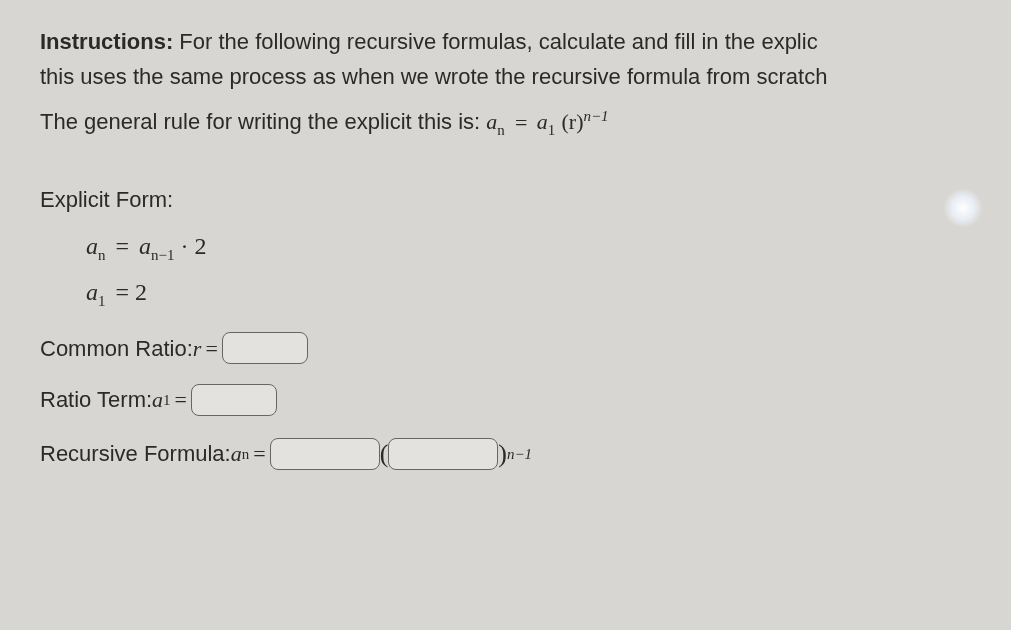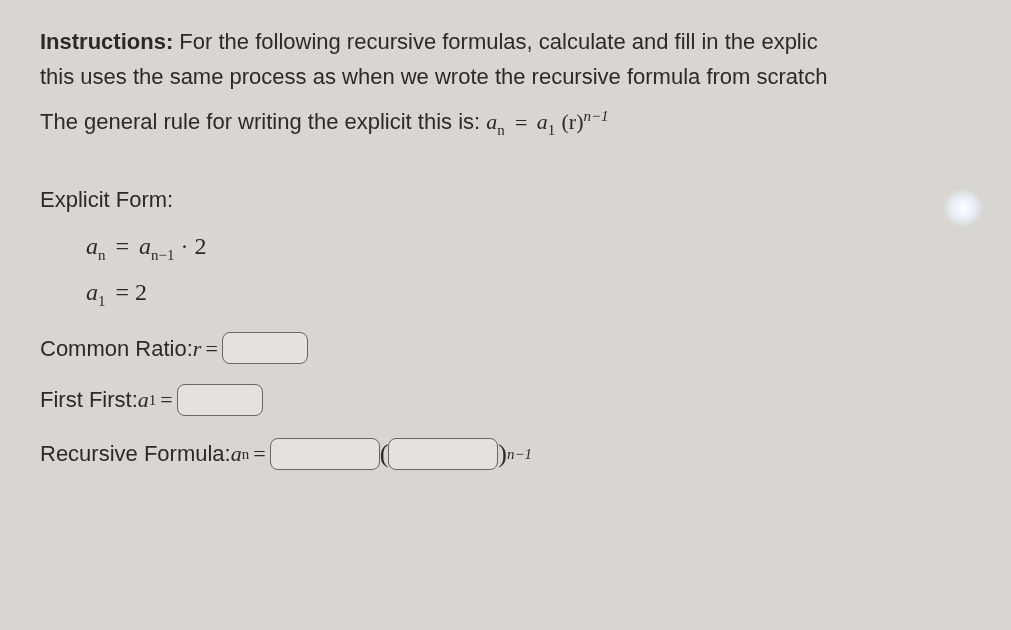--- a/index.html
+++ b/index.html
@@ -122,21 +122,21 @@
 </div>
 
 <div class="math-row">
   <span class="label">Common Ratio: </span>
   <span class="math-var">r</span>
   <span class="eq"> = </span>
   <span class="input-box"></span>
 </div>
 
 <div class="math-row">
-  <span class="label">First First: </span>
+  <span class="label">Ratio Term: </span>
   <span class="math-var">a</span>
     <span class="math-var sub">1</span>
   <span class="eq"> = </span>
   <span class="input-box"></span>
 </div>
 
 <div class="math-row">
   <span class="label">Recursive Formula: </span>
   <span class="math-var">a</span>
     <span class="math-var sub">n</span>

